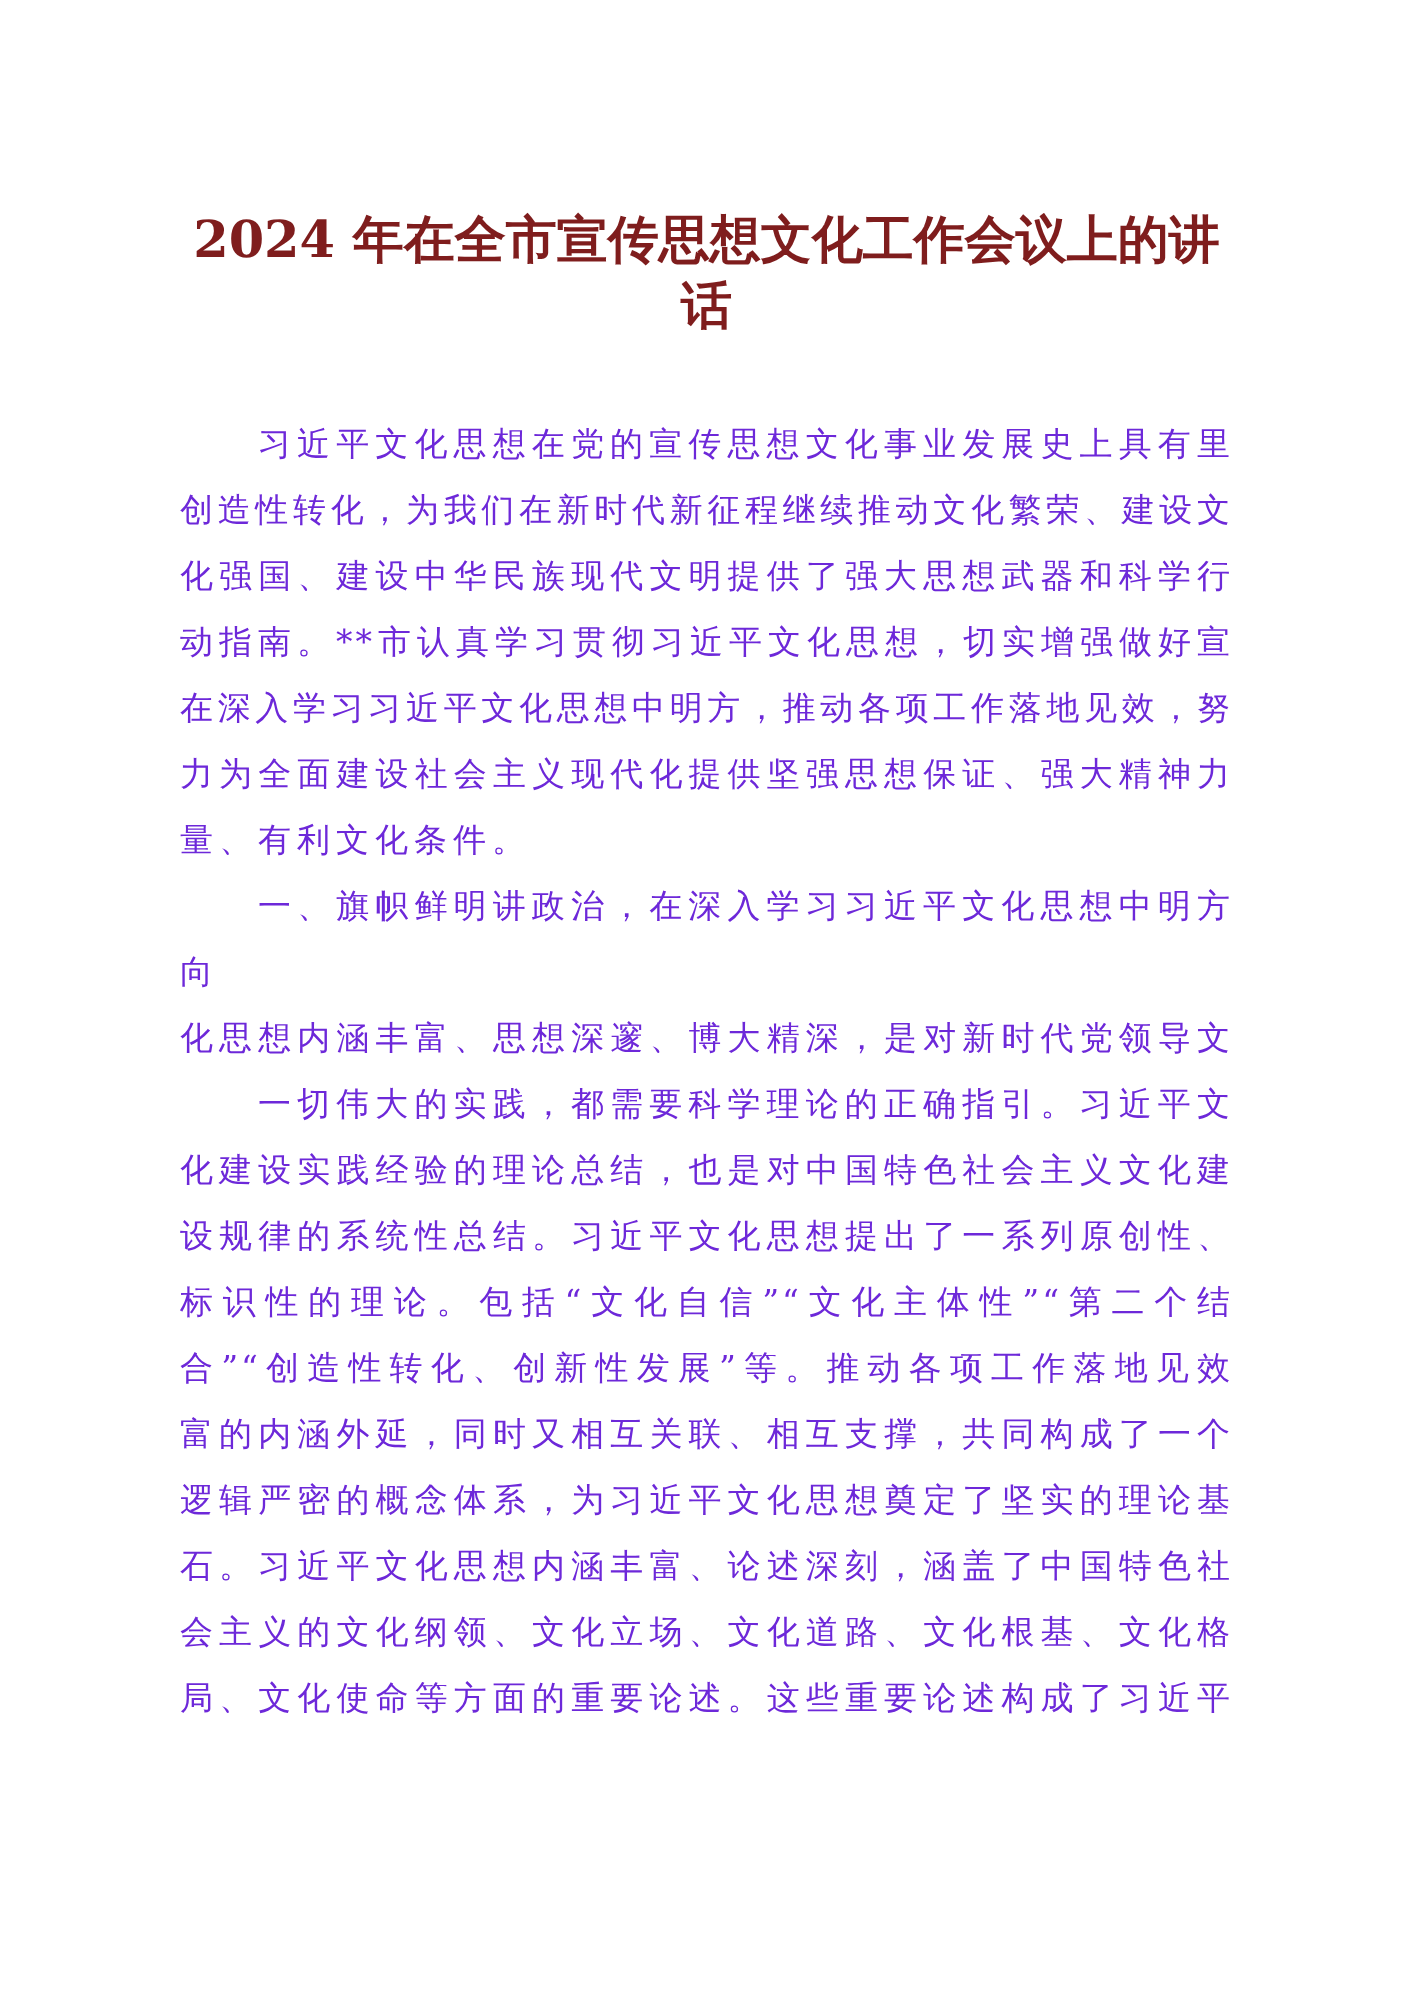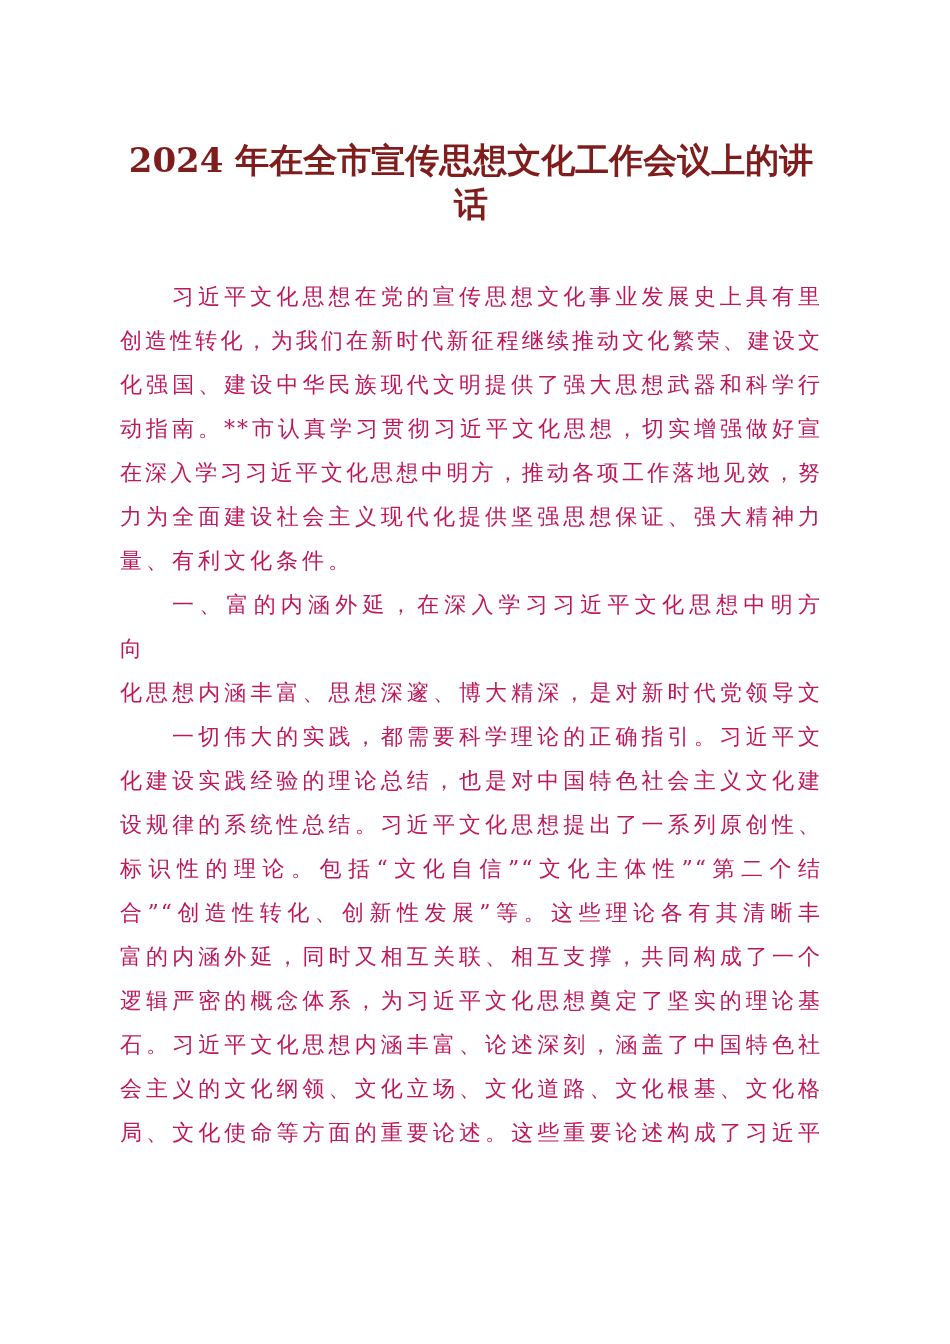--- a/index.html
+++ b/index.html
@@ -37,21 +37,21 @@
       height: 44px;
     }
     .content {
       position: absolute;
       left: 120px;
       top: 275px;
       width: 702px;
       font-family: "DejaVu Serif", "Liberation Serif", serif;
       font-size: 22px;
       line-height: 44px;
-      color: #be185d;
+      color: #6d28d9;
     }
     .line {
       display: block;
       height: 44px;
       white-space: nowrap;
       letter-spacing: 4px;
       overflow: visible;
     }
     .line.full {
       text-align: justify;
@@ -83,31 +83,31 @@
       <span class="line full first">习近平文化思想在党的宣传思想文化事业发展史上具有里</span>
       <span class="line full">创造性转化，为我们在新时代新征程继续推动文化繁荣、建设文</span>
       <span class="line full">化强国、建设中华民族现代文明提供了强大思想武器和科学行</span>
       <span class="line full">动指南。**市认真学习贯彻习近平文化思想，切实增强做好宣</span>
       <span class="line full">在深入学习习近平文化思想中明方，推动各项工作落地见效，努</span>
       <span class="line full">力为全面建设社会主义现代化提供坚强思想保证、强大精神力</span>
       <span class="line">量、有利文化条件。</span>
     </div>
 
     <div class="heading">
-      <span class="line full first">一、富的内涵外延，在深入学习习近平文化思想中明方</span>
+      <span class="line full first">一、旗帜鲜明讲政治，在深入学习习近平文化思想中明方</span>
       <span class="line">向</span>
     </div>
 
     <div class="paragraph">
       <span class="line full">化思想内涵丰富、思想深邃、博大精深，是对新时代党领导文</span>
       <span class="line full first">一切伟大的实践，都需要科学理论的正确指引。习近平文</span>
       <span class="line full">化建设实践经验的理论总结，也是对中国特色社会主义文化建</span>
       <span class="line full">设规律的系统性总结。习近平文化思想提出了一系列原创性、</span>
       <span class="line full">标识性的理论。包括“文化自信”“文化主体性”“第二个结</span>
-      <span class="line full">合”“创造性转化、创新性发展”等。这些理论各有其清晰丰</span>
+      <span class="line full">合”“创造性转化、创新性发展”等。推动各项工作落地见效</span>
       <span class="line full">富的内涵外延，同时又相互关联、相互支撑，共同构成了一个</span>
       <span class="line full">逻辑严密的概念体系，为习近平文化思想奠定了坚实的理论基</span>
       <span class="line full">石。习近平文化思想内涵丰富、论述深刻，涵盖了中国特色社</span>
       <span class="line full">会主义的文化纲领、文化立场、文化道路、文化根基、文化格</span>
       <span class="line full">局、文化使命等方面的重要论述。这些重要论述构成了习近平</span>
     </div>
 
   </div>
 </div>
 

